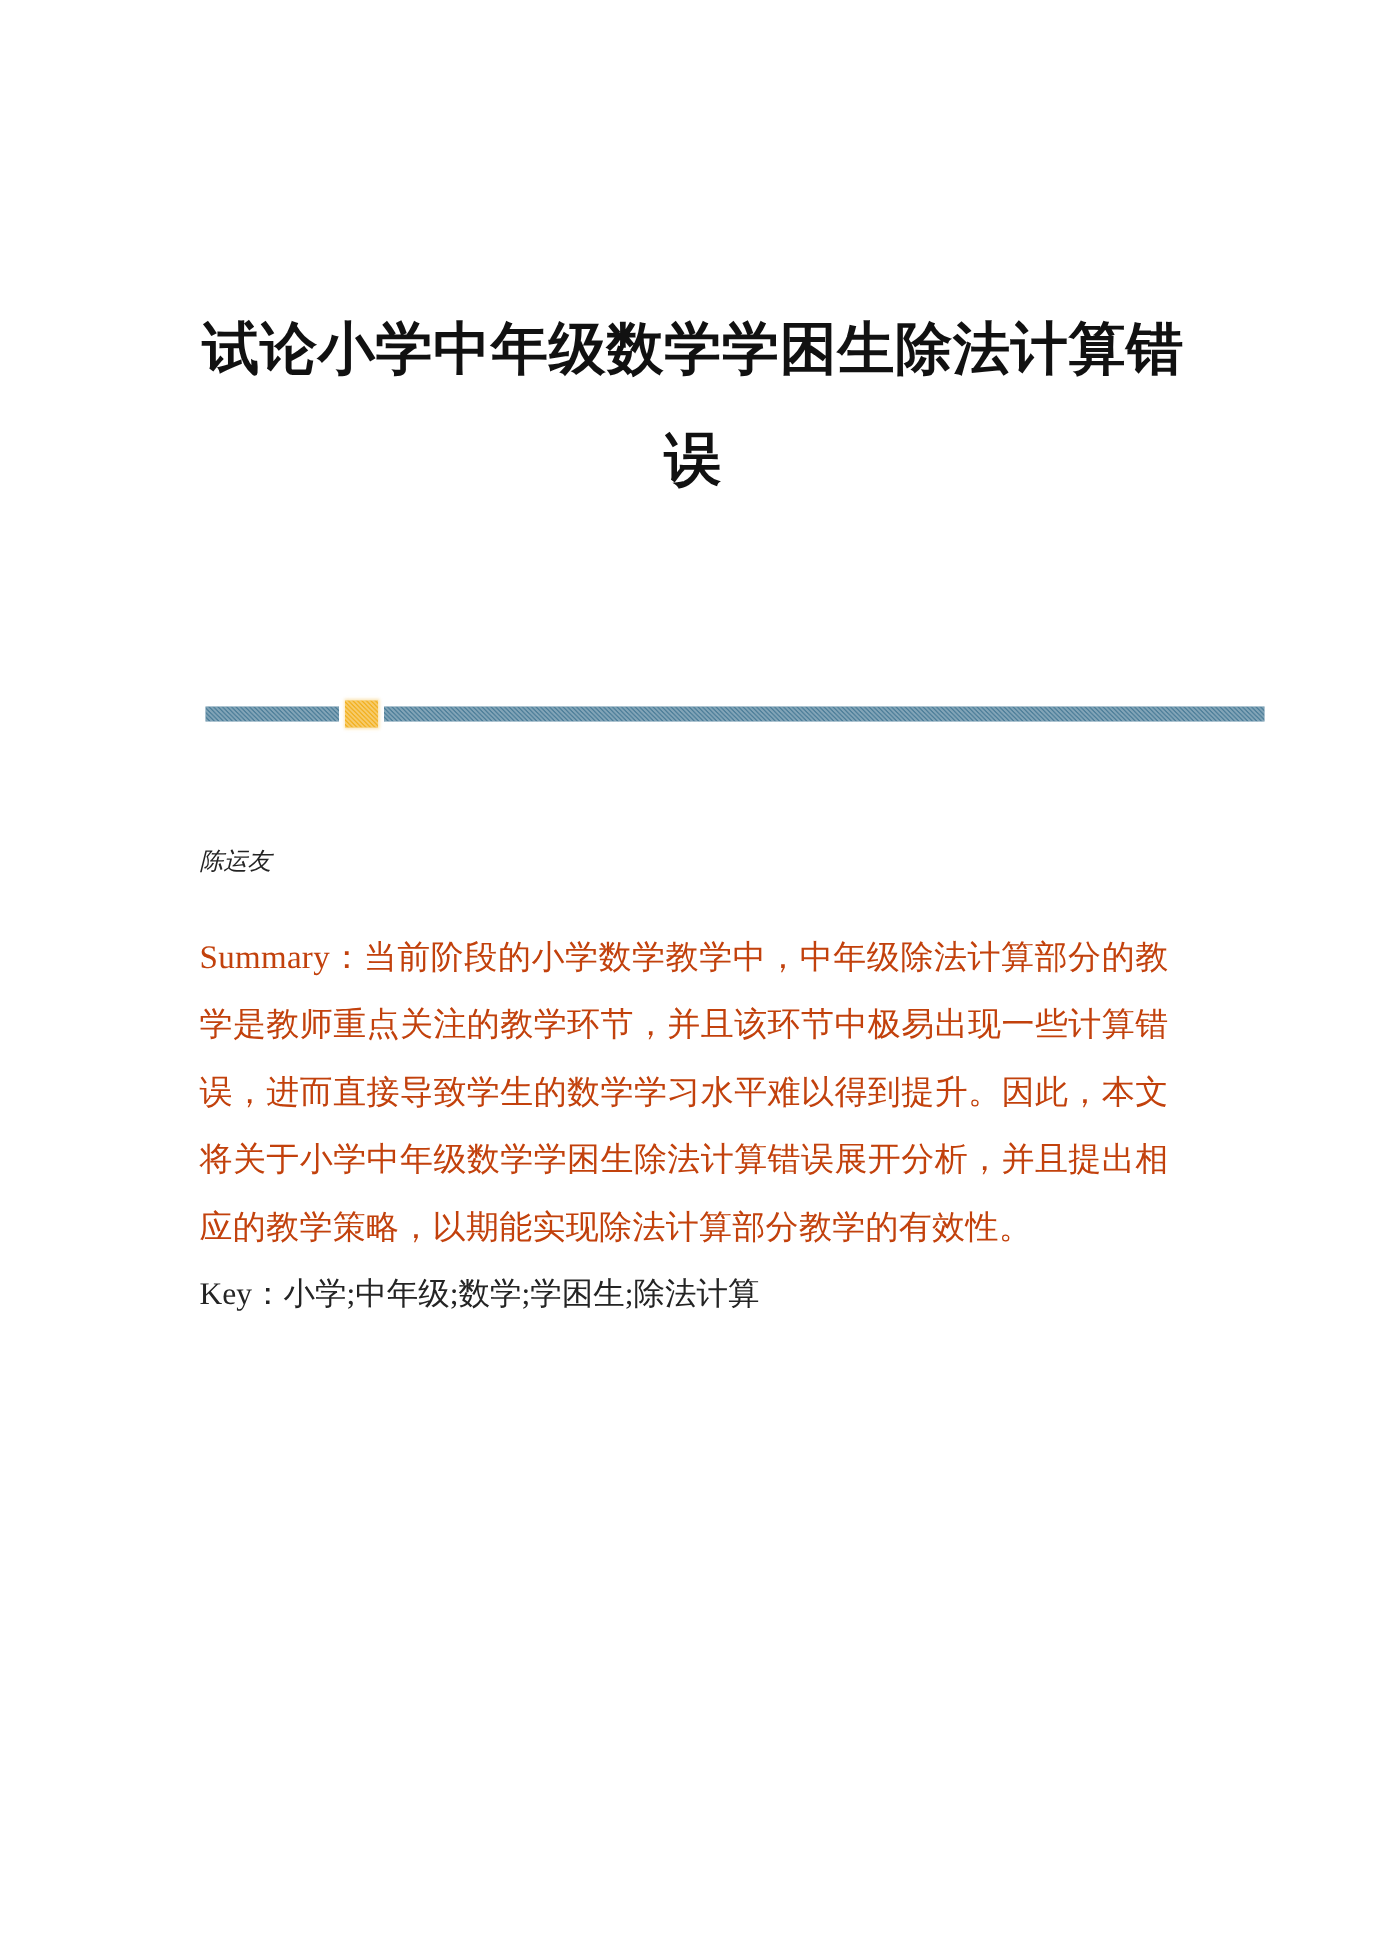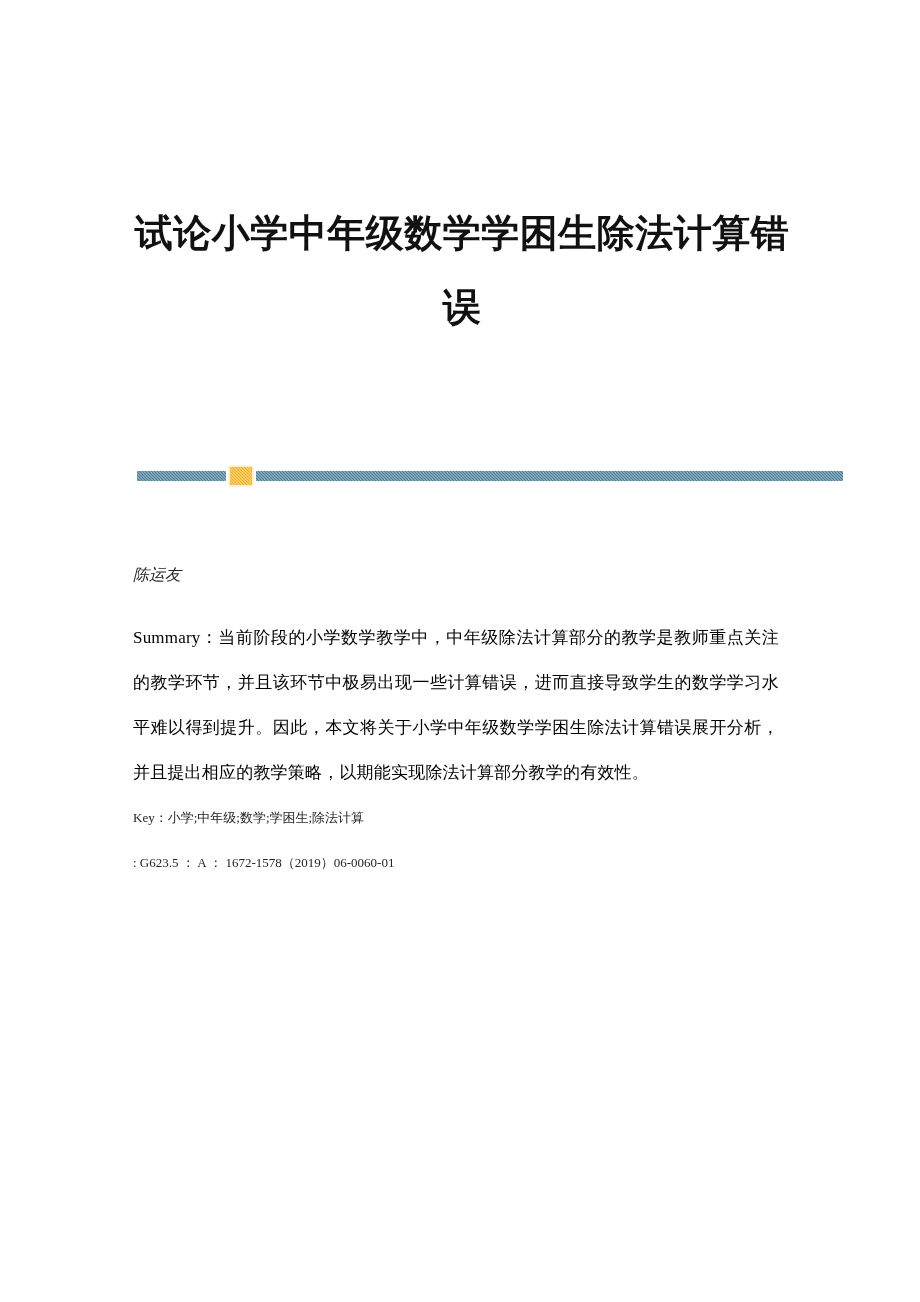--- a/index.html
+++ b/index.html
@@ -89,40 +89,40 @@
 
   
   .body-block {
     position: absolute;
     left: 133px;
     top: 552px;
     width: 658px;
   }
 
   .para {
-    font-size: 17px;
+    font-size: 22px;
     line-height: 45px;
-    color: #000000;
+    color: #c2410c;
     margin: 0 12px 0 0;
     text-align: justify;
     text-justify: inter-ideograph;
     word-break: break-all;
     letter-spacing: 0.2px;
   }
 
   .author {
     font-size: 16px;
     line-height: 45px;
     color: #242424;
     margin: 0 0 18px 0;
     font-style: italic;
   }
 
   .meta-line {
-    font-size: 13px;
+    font-size: 21px;
     line-height: 45px;
     color: #242424;
     margin: 0;
     white-space: nowrap;
   }
 </style>
 </head>
 <body>
 
 <div class="page">
@@ -138,18 +138,17 @@
   </div>
 
   <div class="body-block">
 
     <p class="author">陈运友</p>
 
     <p class="para">Summary：当前阶段的小学数学教学中，中年级除法计算部分的教学是教师重点关注的教学环节，并且该环节中极易出现一些计算错误，进而直接导致学生的数学学习水平难以得到提升。因此，本文将关于小学中年级数学学困生除法计算错误展开分析，并且提出相应的教学策略，以期能实现除法计算部分教学的有效性。</p>
 
     <p class="meta-line">Key：小学;中年级;数学;学困生;除法计算</p>
 
-    <p class="meta-line">: G623.5 ： A ： 1672-1578（2019）06-0060-01</p>
 
 
   </div>
 
 </div>
 
 </body></html>

